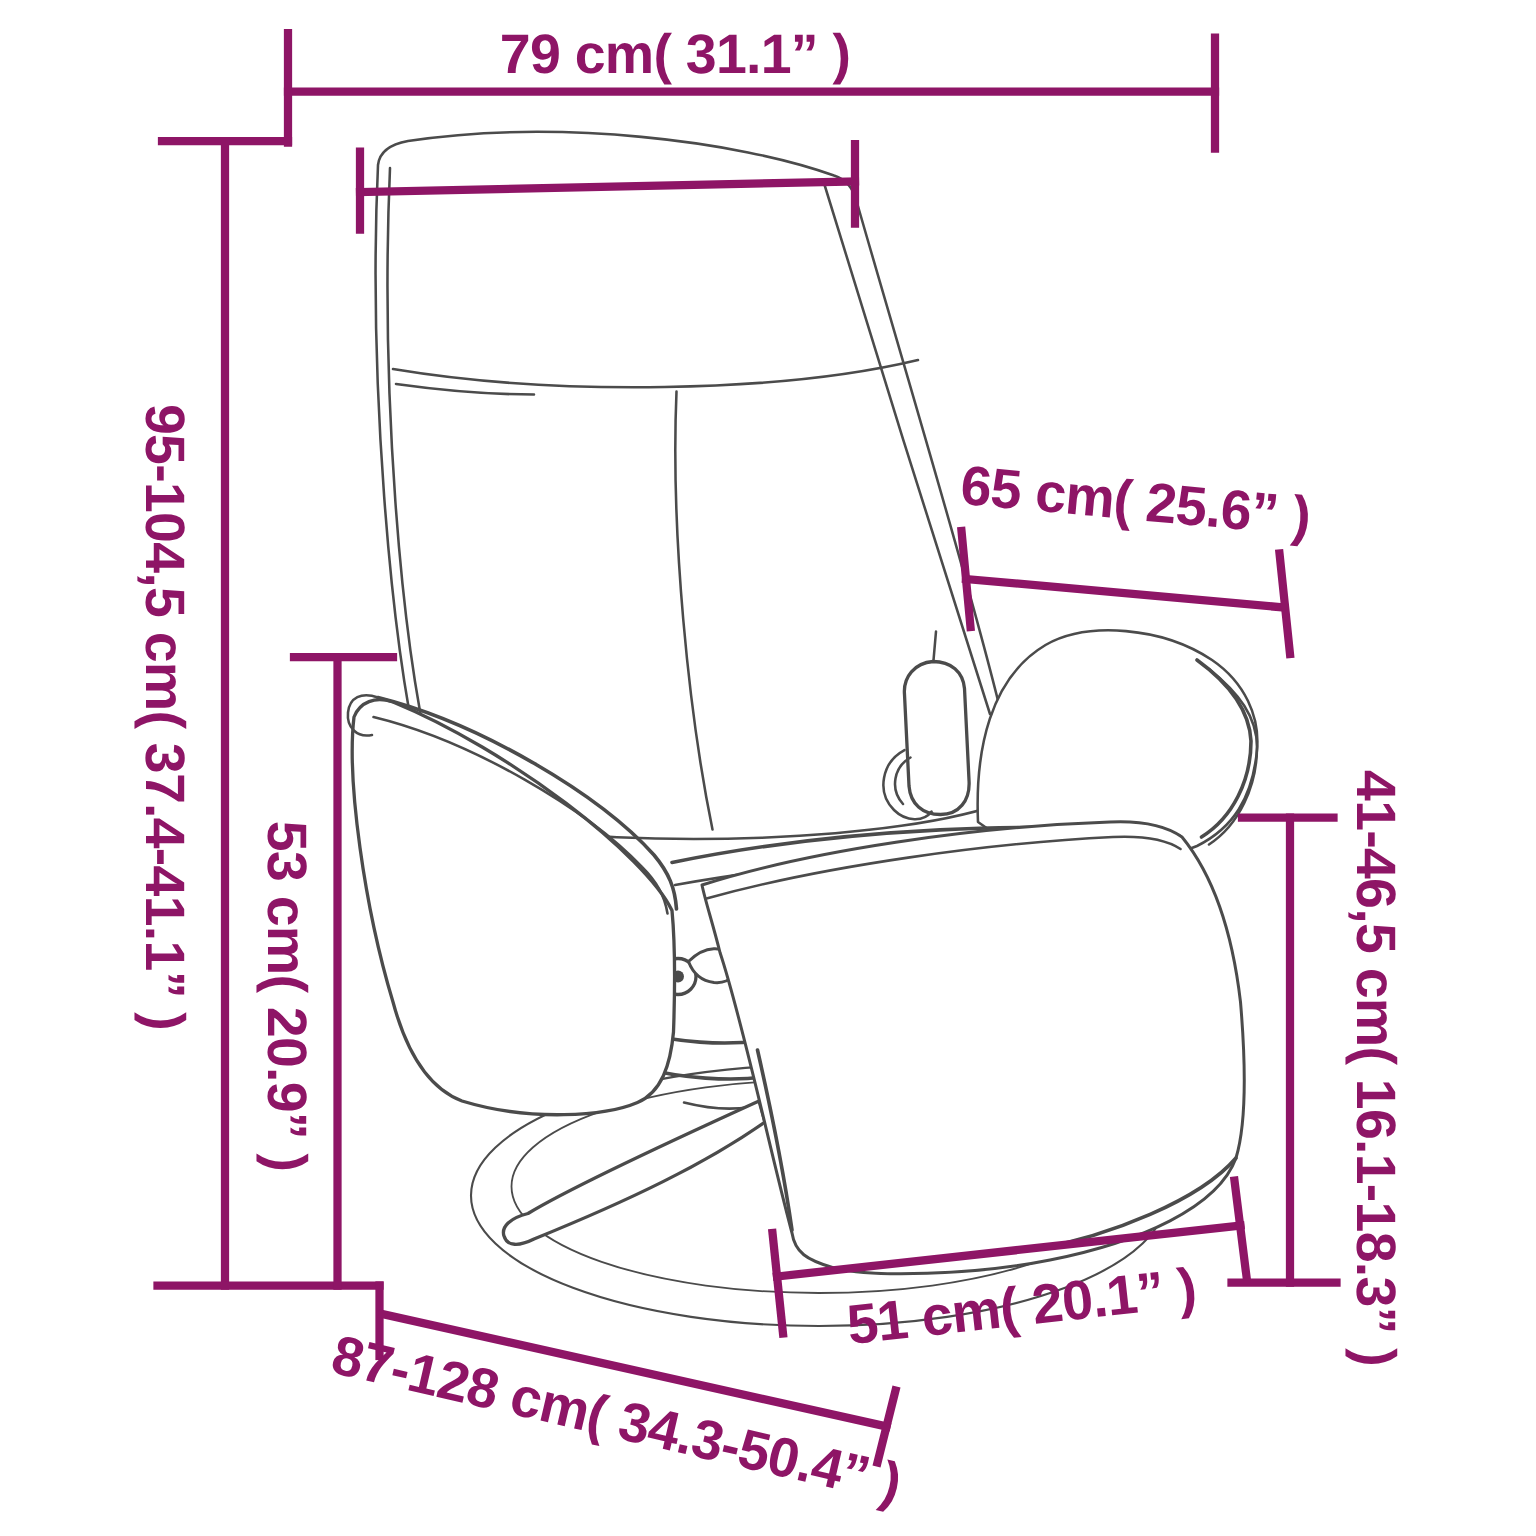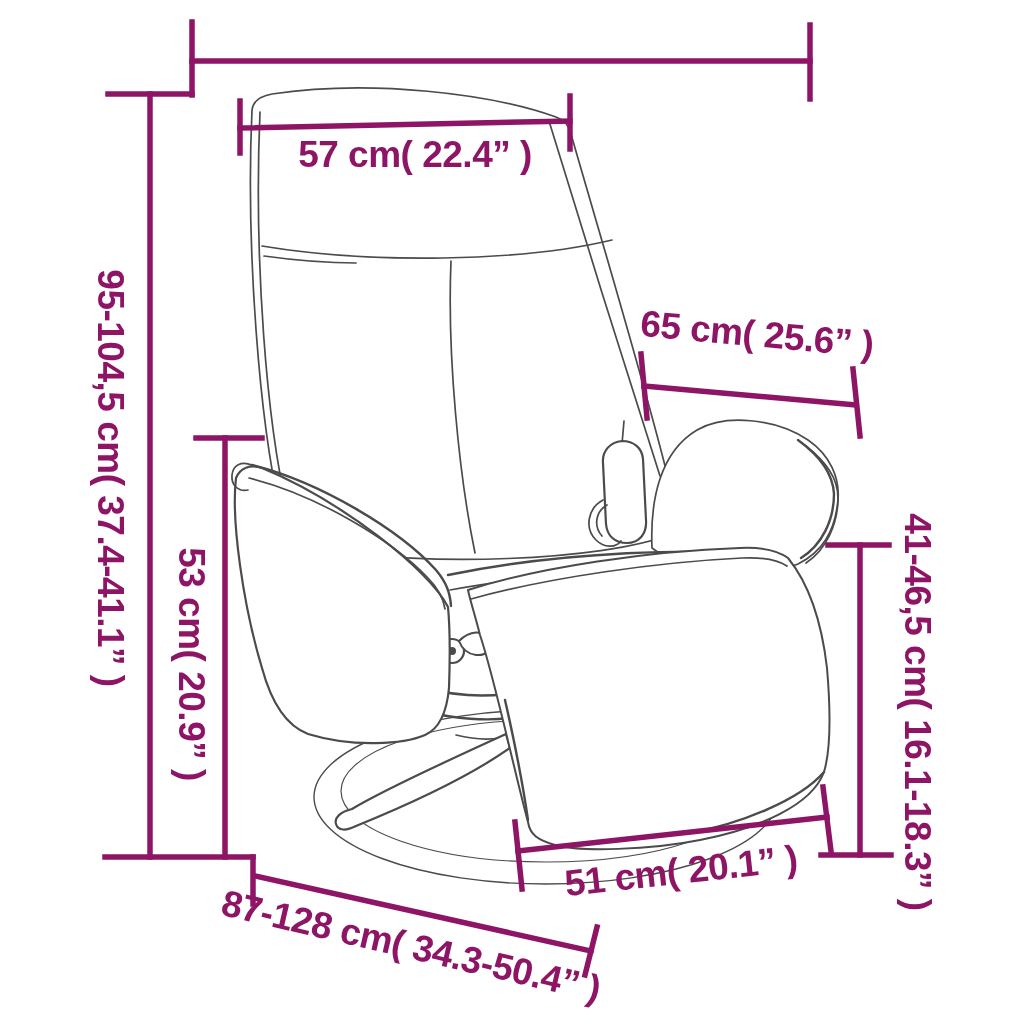--- a/index.html
+++ b/index.html
@@ -149,22 +149,22 @@
       </g>
 
       <g>
         <path d="M 518,851 L 827,817"></path>
         <path d="M 515,822 L 522,889"></path>
         <path d="M 823,787 L 831,851"></path>
       </g>
     </g>
   </svg>
 
+  <div class="dim-label lbl-ow">79 cm( 31.1” )</div>
 
-  <div class="dim-label lbl-bw">57 cm( 22.4” )</div>
 
   <div class="dim-label r90 lbl-oh">95-104,5 cm( 37.4-41.1” )</div>
 
   <div class="dim-label lbl-bd">65 cm( 25.6” )</div>
 
   <div class="dim-label r90 lbl-ah">53 cm( 20.9” )</div>
 
   <div class="dim-label r90 lbl-fh">41-46,5 cm( 16.1-18.3” )</div>
 
   <div class="dim-label lbl-sw">51 cm( 20.1” )</div>

